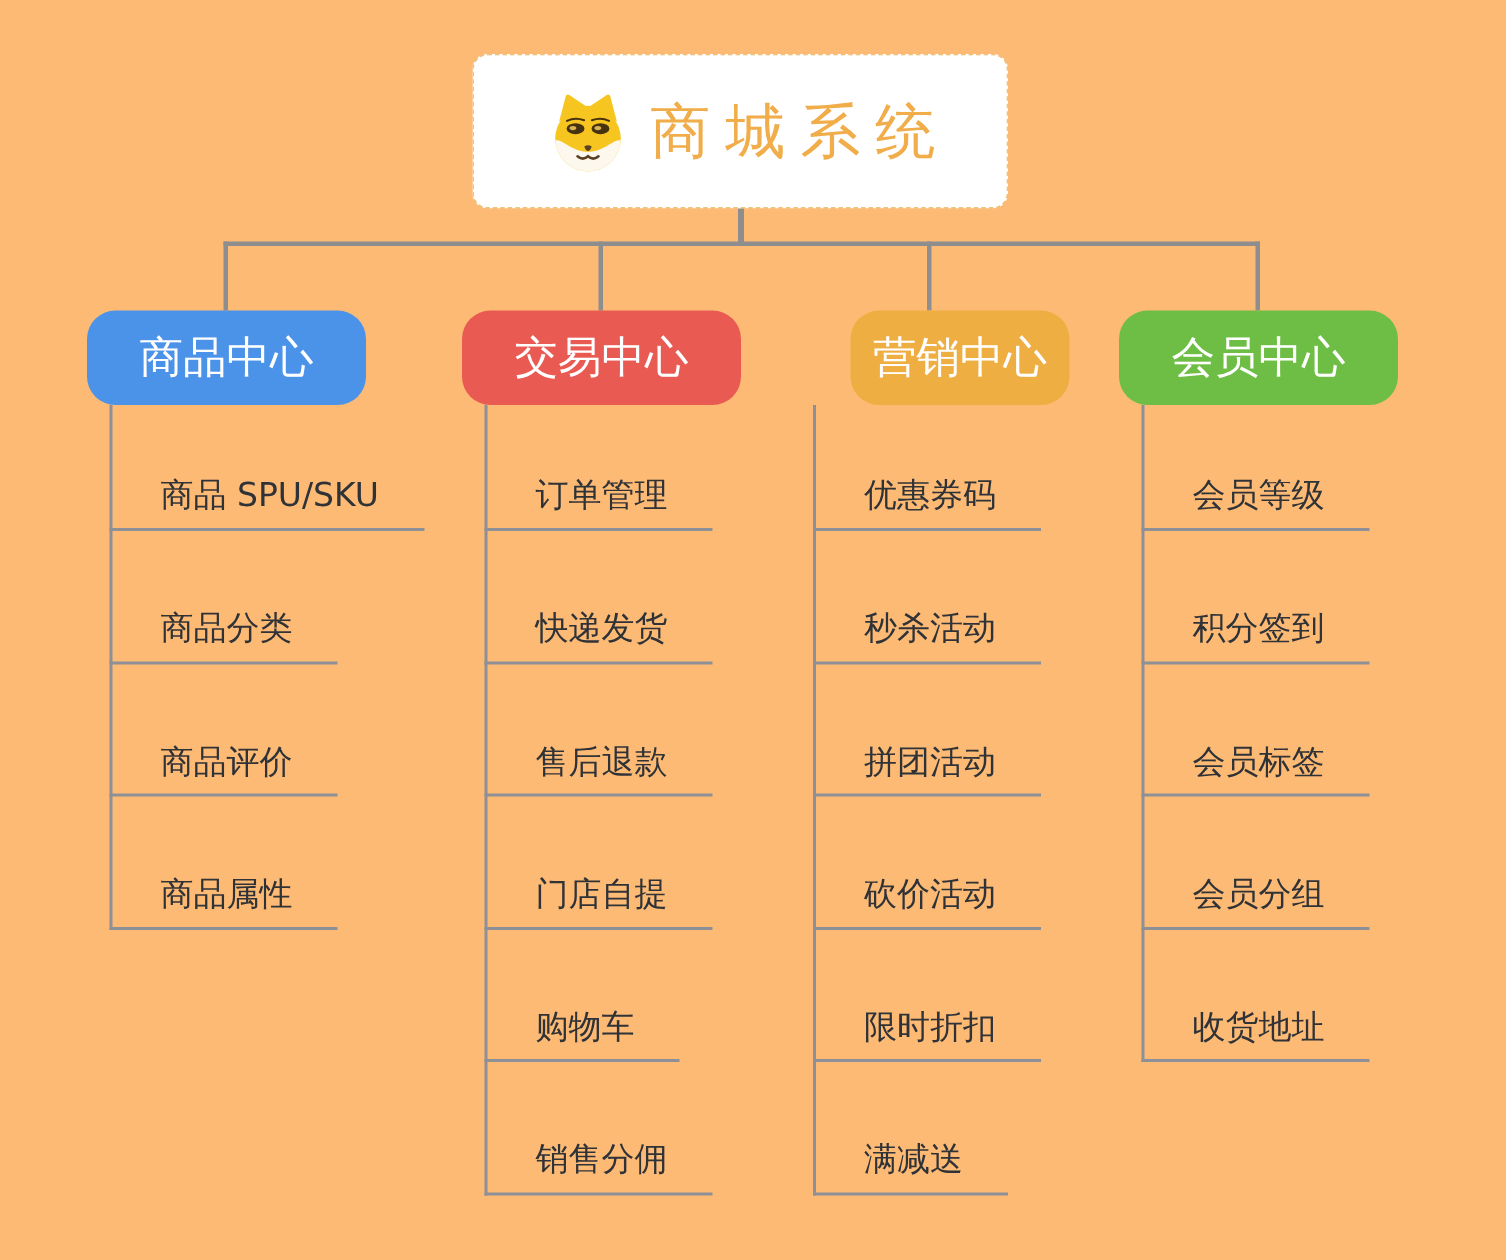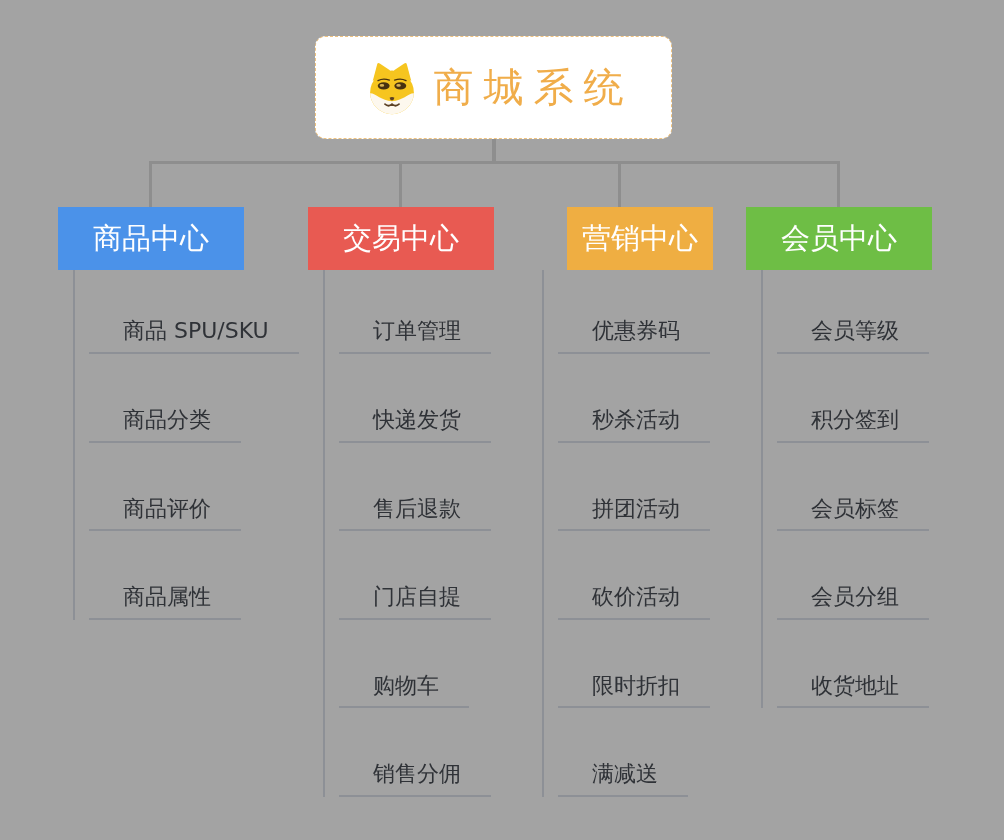--- a/index.html
+++ b/index.html
@@ -4,21 +4,21 @@
 <style>
   html,body{margin:0;padding:0;}
   body{
     font-family:"DejaVu Sans","Liberation Sans",sans-serif;
     background:#f8f8f8;
   }
   .stage{
     position:relative;
     width:1004px;height:840px;
     overflow:hidden;
-    background:#a3a3a3;
+    background:#fdba74;
   }
 
   
   .root-node{
     position:absolute;
     left:315px;top:36px;width:357px;height:103px;
     background:#ffffff;
     border:1px dashed #eec27f;
     border-radius:10px;
     display:flex;align-items:center;justify-content:center;
@@ -37,27 +37,27 @@
   
   .conn{position:absolute;background:#8e8e8e;}
   .conn-root-stem{left:492px;top:139px;width:4px;height:25px;}
   .conn-bar{left:149px;top:161px;width:691px;height:3px;}
   .conn-drop{top:161px;width:3px;height:46px;}
 
   
   .branch{position:absolute;top:207px;width:186px;}
   .branch-head{
     height:63px;
-    border-radius:0;
+    border-radius:19px;
     display:flex;align-items:center;justify-content:center;
     color:#ffffff;
     font-size:29px;
     white-space:nowrap;
   }
-  .leaves{position:relative;margin-left:15px;padding-left:16px;}
+  .leaves{position:relative;margin-left:15px;}
   .leaves::before{
     content:"";
     position:absolute;left:0;top:0;bottom:0;width:2px;
     background:#8d9096;
   }
   .leaf{
     height:88.6px;
     display:flex;align-items:flex-end;
   }
   .leaf:first-child{height:84px;}

